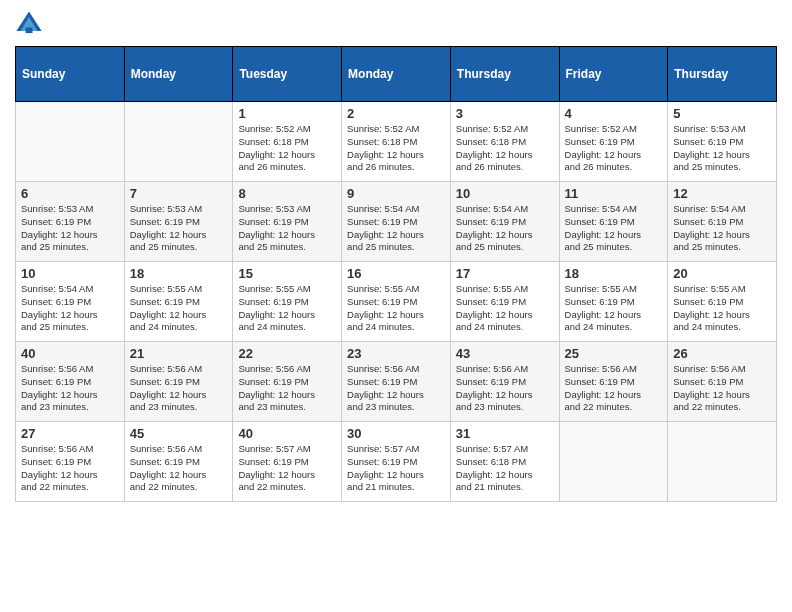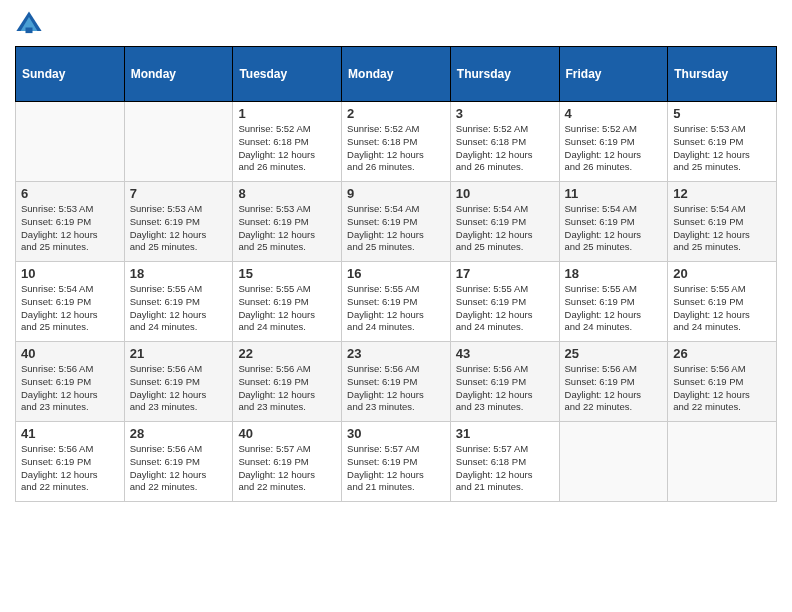--- a/index.html
+++ b/index.html
@@ -321,28 +321,28 @@
           <td>
             <span class="day-number">26</span>
             <div class="day-info" style="white-space: pre-line;">Sunrise: 5:56 AM
 Sunset: 6:19 PM
 Daylight: 12 hours
 and 22 minutes.</div>
           </td>
         </tr>
         <tr>
           <td>
-            <span class="day-number">41</span>
-            <div class="day-info" style="white-space: pre-line;">Sunrise: 5:56 AM
-Sunset: 6:19 PM
-Daylight: 12 hours
-and 22 minutes.</div>
-          </td>
-          <td>
-            <span class="day-number">28</span>
+            <span class="day-number">27</span>
+            <div class="day-info" style="white-space: pre-line;">Sunrise: 5:56 AM
+Sunset: 6:19 PM
+Daylight: 12 hours
+and 22 minutes.</div>
+          </td>
+          <td>
+            <span class="day-number">45</span>
             <div class="day-info" style="white-space: pre-line;">Sunrise: 5:56 AM
 Sunset: 6:19 PM
 Daylight: 12 hours
 and 22 minutes.</div>
           </td>
           <td>
             <span class="day-number">40</span>
             <div class="day-info" style="white-space: pre-line;">Sunrise: 5:57 AM
 Sunset: 6:19 PM
 Daylight: 12 hours

